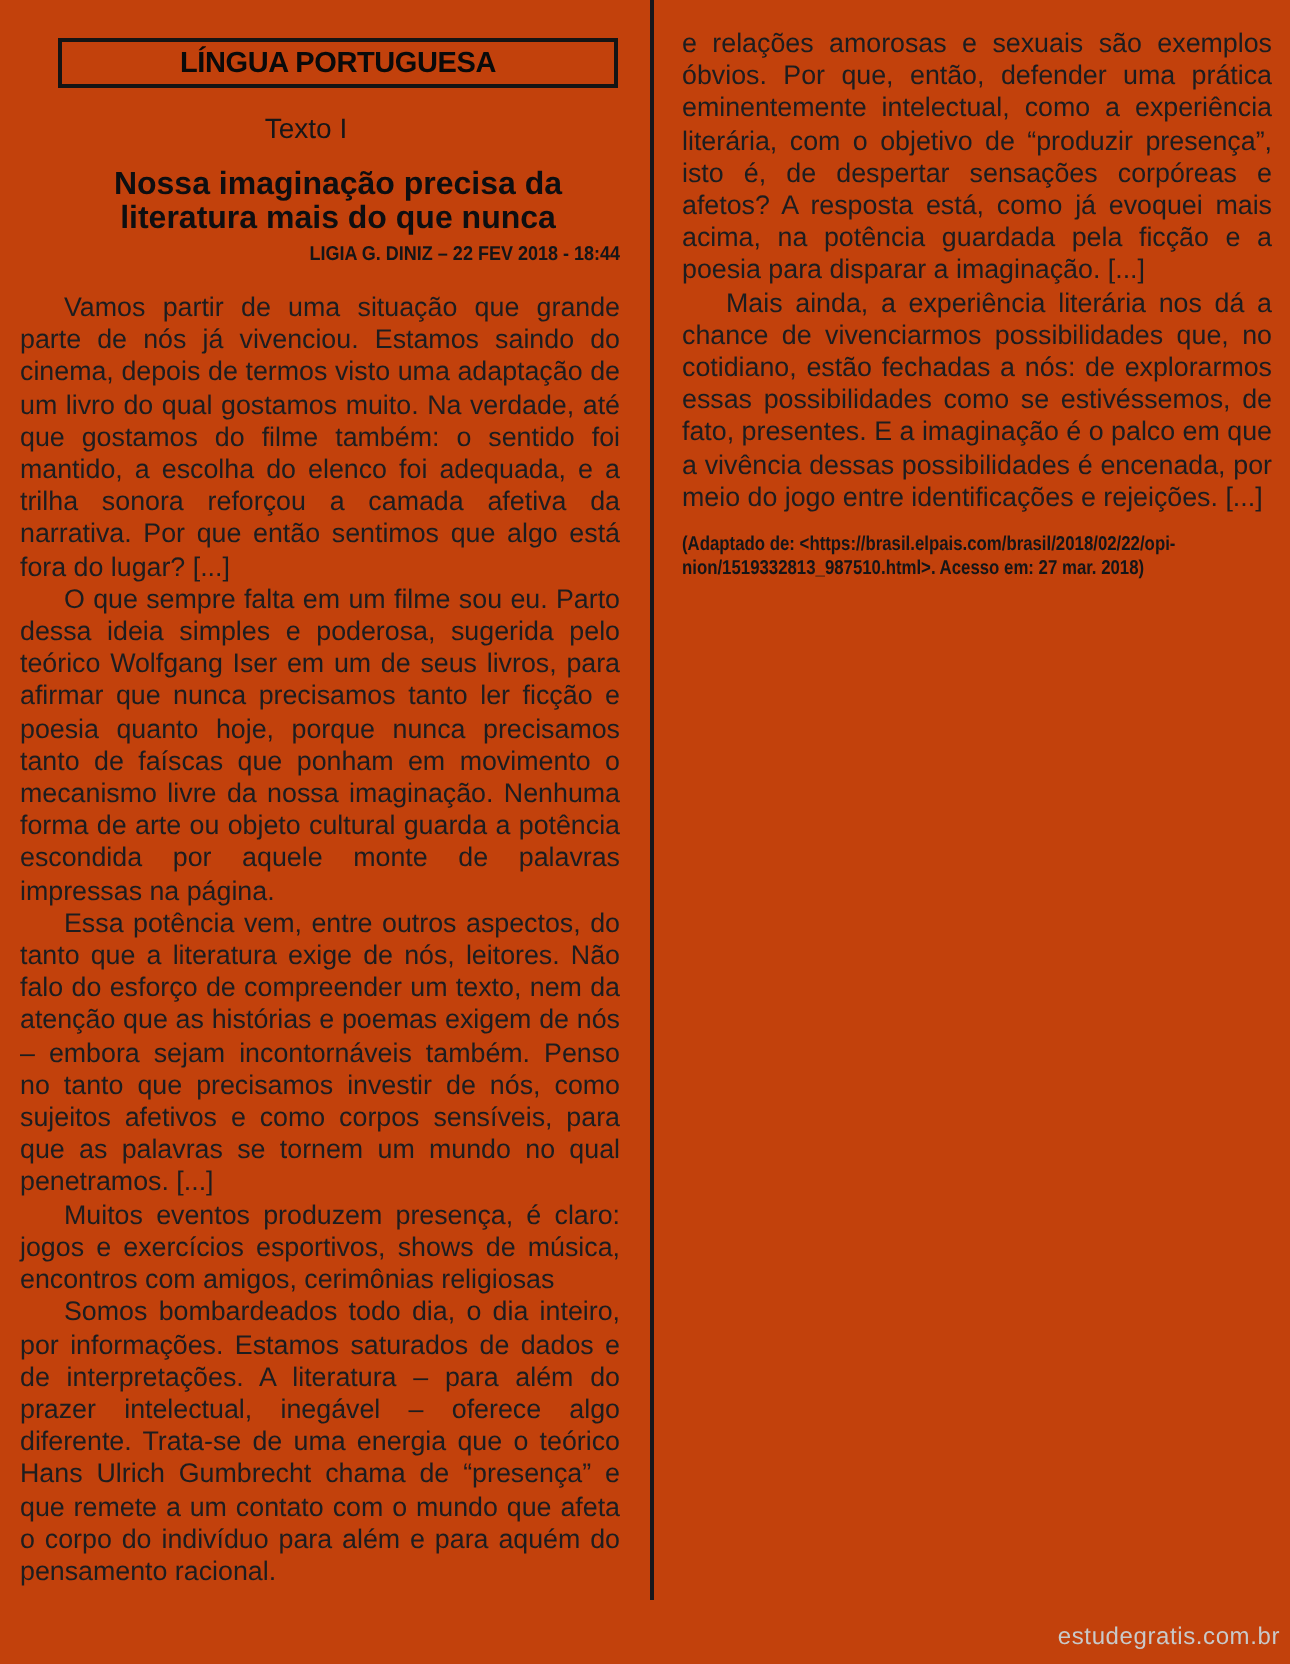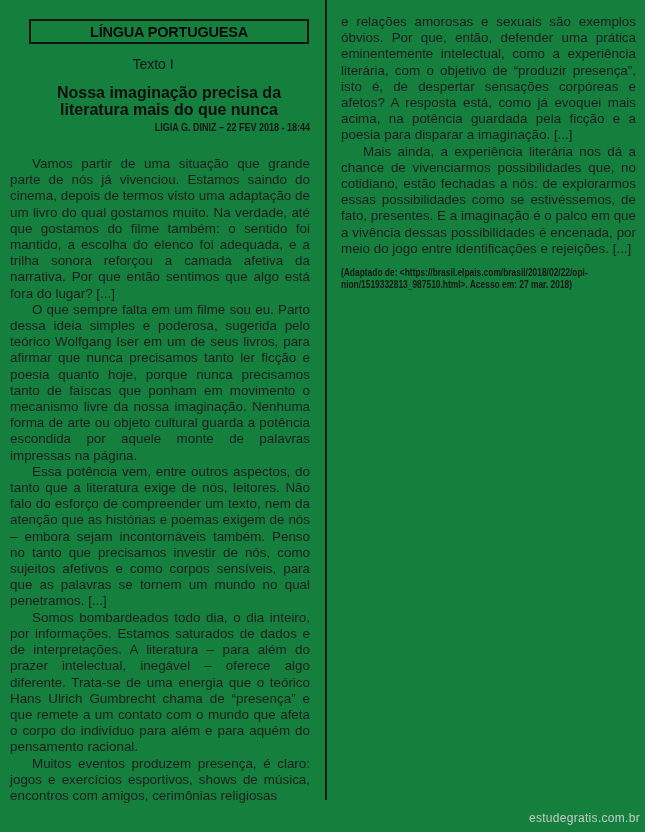--- a/index.html
+++ b/index.html
@@ -1,20 +1,20 @@
 <!DOCTYPE html>
 <html lang="pt"><head>
 <meta charset="utf-8">
 <style>
   * { margin:0; padding:0; box-sizing:border-box; }
   html,body { background:#ffffff; }
   .page {
     position:relative;
     width:645px; height:832px;
-    background:#15803d;
+    background:#c2410c;
     font-family:"Liberation Sans", sans-serif;
     color:#1d1d1f;
     overflow:hidden;
   }
   .header-box {
     position:absolute; left:29px; top:19px;
     width:280px; height:25px;
     border:2px solid #141414;
     display:flex; align-items:center; justify-content:center;
   }
@@ -37,21 +37,21 @@
     transform:scaleX(0.9); transform-origin:right top;
     white-space:nowrap;
   }
   .body-col {
     position:absolute;
     font-size:13.4px; line-height:16.2px;
     text-align:justify;
   }
   .body-col p { text-indent:22px; }
   .body-col p.no-indent { text-indent:0; }
-  .col-left  { left:10px;  top:156px; width:300px; }
+  .col-left  { left:10px;  top:146px; width:300px; }
   .col-right { left:341px; top:14px;  width:295px; }
   .divider {
     position:absolute; left:325px; top:0;
     width:2px; height:800px; background:#17171c;
   }
   .citation {
     margin-top:10px;
     font-size:10px; font-weight:bold; line-height:12px;
     color:#151517;
     transform:scaleX(0.84); transform-origin:left top;
@@ -74,22 +74,22 @@
   <div class="texto-label">Texto I</div>
 
   <h1 class="article-title">Nossa imaginação precisa da literatura mais do que nunca</h1>
 
   <div class="byline">LIGIA G. DINIZ – 22 FEV 2018 - 18:44</div>
 
   <div class="body-col col-left">
     <p>Vamos partir de uma situação que grande parte de nós já vivenciou. Estamos saindo do cinema, depois de termos visto uma adaptação de um livro do qual gostamos muito. Na verdade, até que gostamos do filme também: o sentido foi mantido, a escolha do elenco foi adequada, e a trilha sonora reforçou a camada afetiva da narrativa. Por que então sentimos que algo está fora do lugar? [...]</p>
     <p>O que sempre falta em um filme sou eu. Parto dessa ideia simples e poderosa, sugerida pelo teórico Wolfgang Iser em um de seus livros, para afirmar que nunca precisamos tanto ler ficção e poesia quanto hoje, porque nunca precisamos tanto de faíscas que ponham em movimento o mecanismo livre da nossa imaginação. Nenhuma forma de arte ou objeto cultural guarda a potência escondida por aquele monte de palavras impressas na página.</p>
     <p>Essa potência vem, entre outros aspectos, do tanto que a literatura exige de nós, leitores. Não falo do esforço de compreender um texto, nem da atenção que as histórias e poemas exigem de nós – embora sejam incontornáveis também. Penso no tanto que precisamos investir de nós, como sujeitos afetivos e como corpos sensíveis, para que as palavras se tornem um mundo no qual penetramos. [...]</p>
+    <p>Muitos eventos produzem presença, é claro: jogos e exercícios esportivos, shows de música, encontros com amigos, cerimônias religiosas</p>
     <p>Somos bombardeados todo dia, o dia inteiro, por informações. Estamos saturados de dados e de interpretações. A literatura – para além do prazer intelectual, inegável – oferece algo diferente. Trata-se de uma energia que o teórico Hans Ulrich Gumbrecht chama de “presença” e que remete a um contato com o mundo que afeta o corpo do indivíduo para além e para aquém do pensamento racional.</p>
-    <p>Muitos eventos produzem presença, é claro: jogos e exercícios esportivos, shows de música, encontros com amigos, cerimônias religiosas</p>
   </div>
 
   <div class="divider"></div>
 
   <div class="body-col col-right">
     <p class="no-indent">e relações amorosas e sexuais são exemplos óbvios. Por que, então, defender uma prática eminentemente intelectual, como a experiência literária, com o objetivo de “produzir presença”, isto é, de despertar sensações corpóreas e afetos? A resposta está, como já evoquei mais acima, na potência guardada pela ficção e a poesia para disparar a imaginação. [...]</p>
     <p>Mais ainda, a experiência literária nos dá a chance de vivenciarmos possibilidades que, no cotidiano, estão fechadas a nós: de explorarmos essas possibilidades como se estivéssemos, de fato, presentes. E a imaginação é o palco em que a vivência dessas possibilidades é encenada, por meio do jogo entre identificações e rejeições. [...]</p>
     <div class="citation">
       <div>(Adaptado de: &lt;https://brasil.elpais.com/brasil/2018/02/22/opi-</div>
       <div>nion/1519332813_987510.html&gt;. Acesso em: 27 mar. 2018)</div>

